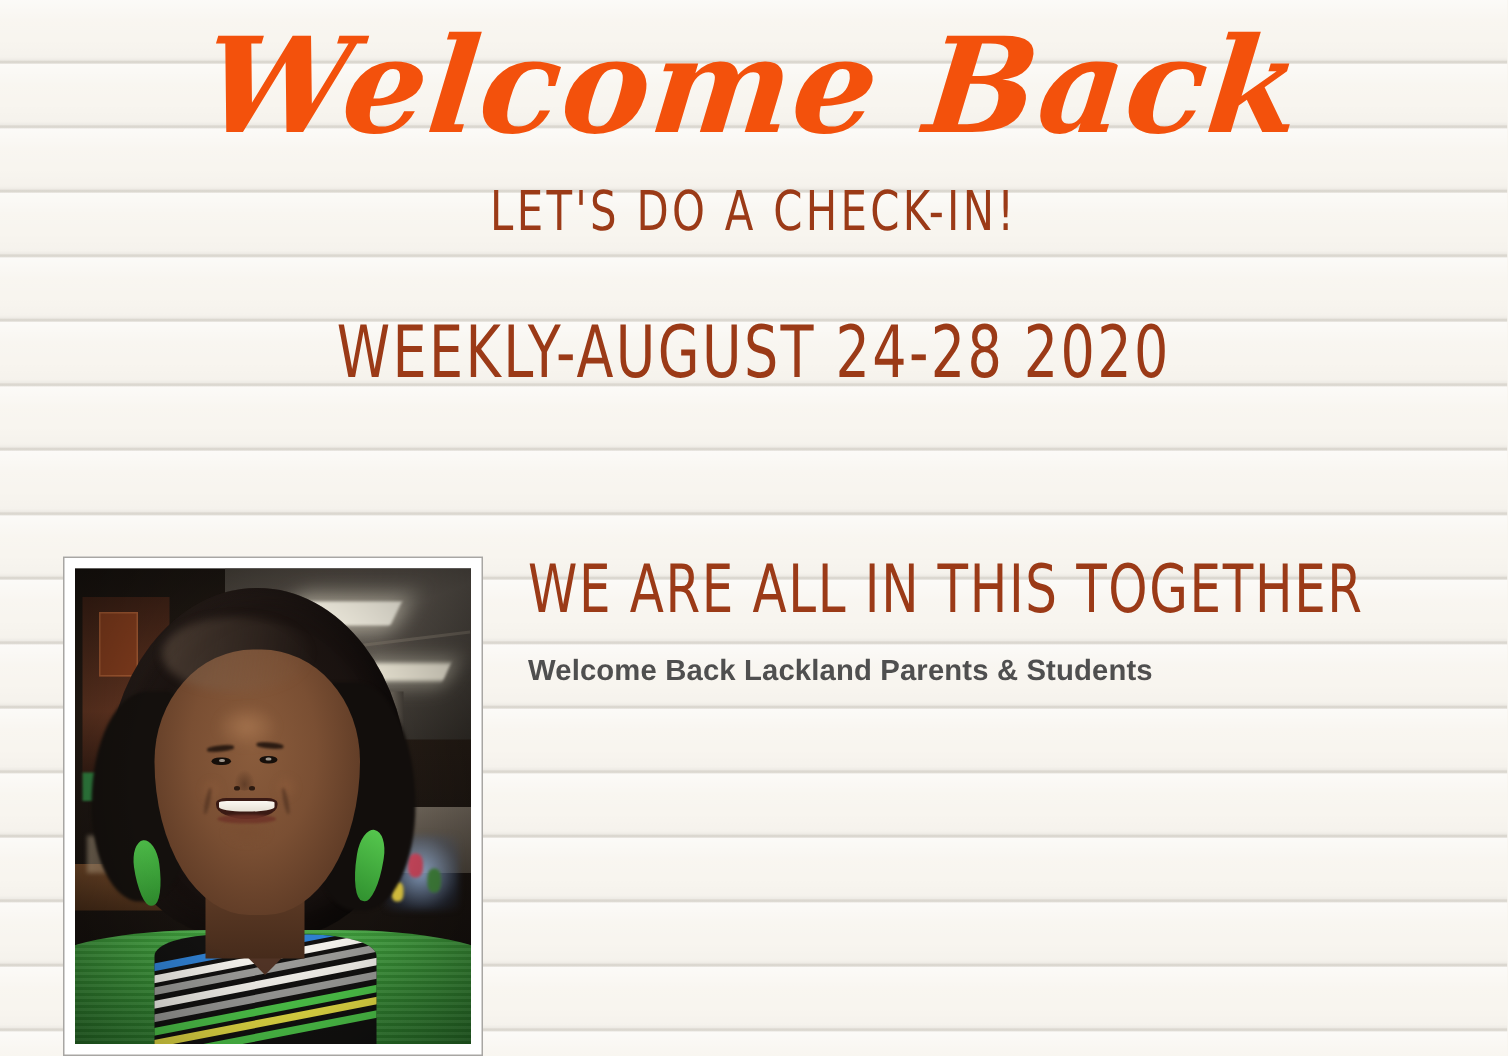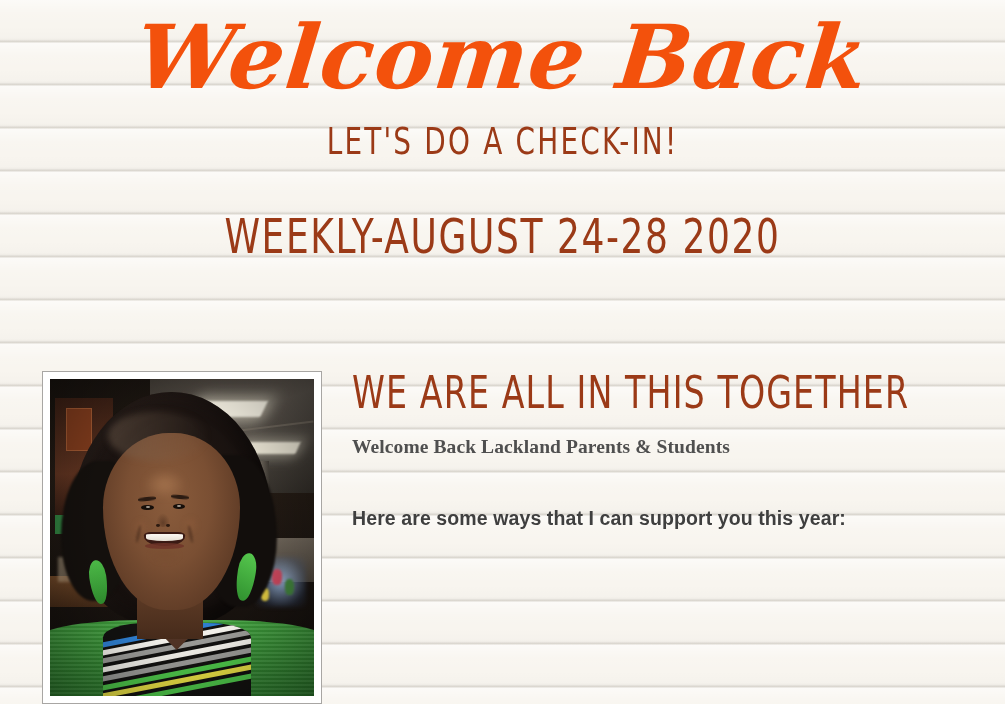--- a/index.html
+++ b/index.html
@@ -348,21 +348,21 @@
     letter-spacing: 1.1px;
     line-height: 1.05;
     transform: scaleY(1.2);
     transform-origin: left top;
     white-space: nowrap;
   }
   .lede {
     margin: 0;
     padding-top: 24px;
     color: #4f4f4f;
-    font-family: Liberation Serif, serif;
+    font-family: Liberation Sans, sans-serif;
     font-weight: bold;
     font-size: 19.5px;
     line-height: 1.35;
     letter-spacing: 0.1px;
   }
   .support-q {
     margin: 0;
     padding-top: 45px;
     color: #3f3f3f;
     font-family: "Liberation Sans", sans-serif;
@@ -473,19 +473,18 @@
         <div class="hair-sheen"></div>
         <div class="earring-l"></div>
         <div class="earring-r"></div>
         <div class="photo-vignette"></div>
       </div>
     </div>
 
     <div class="text-col">
       <h2 class="section-hand">WE ARE ALL IN THIS TOGETHER</h2>
       <p class="lede">Welcome Back Lackland Parents &amp; Students</p>
-      <p class="support-q">Here are some ways that I can support you this year:</p>
       <ul class="support-list">
       </ul>
     </div>
 
   </div>
 </div>
 
 </body></html>

